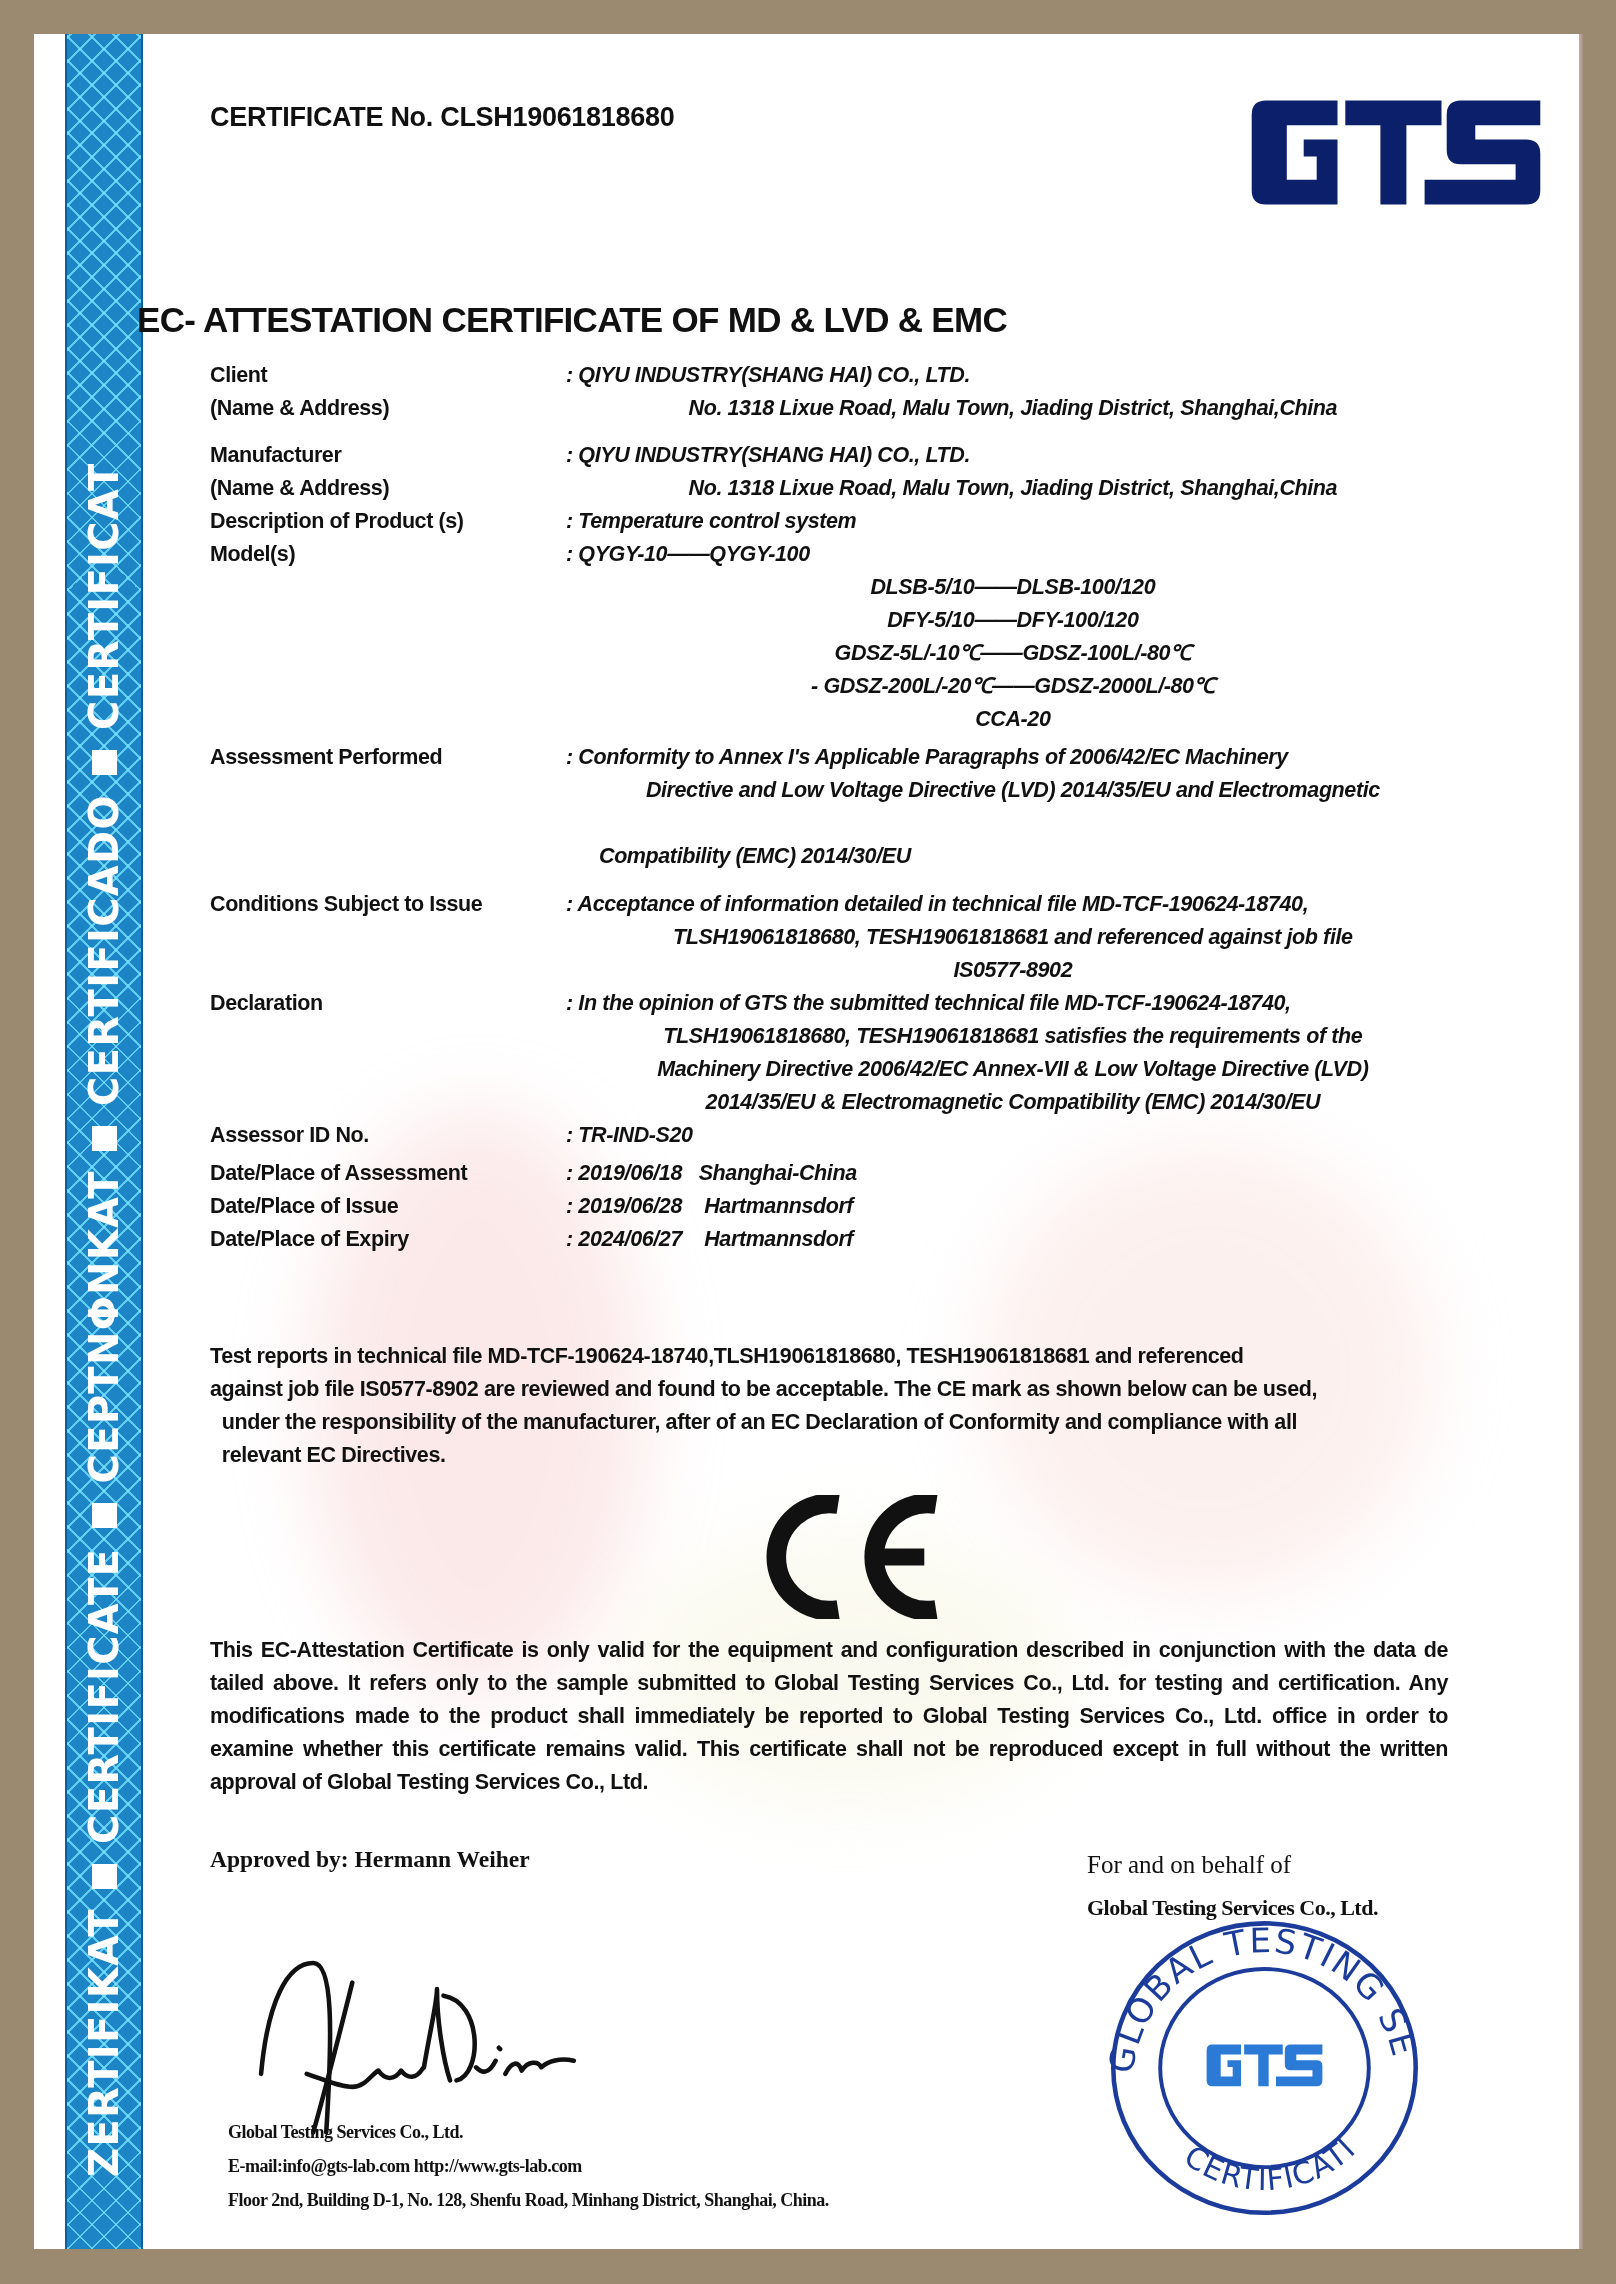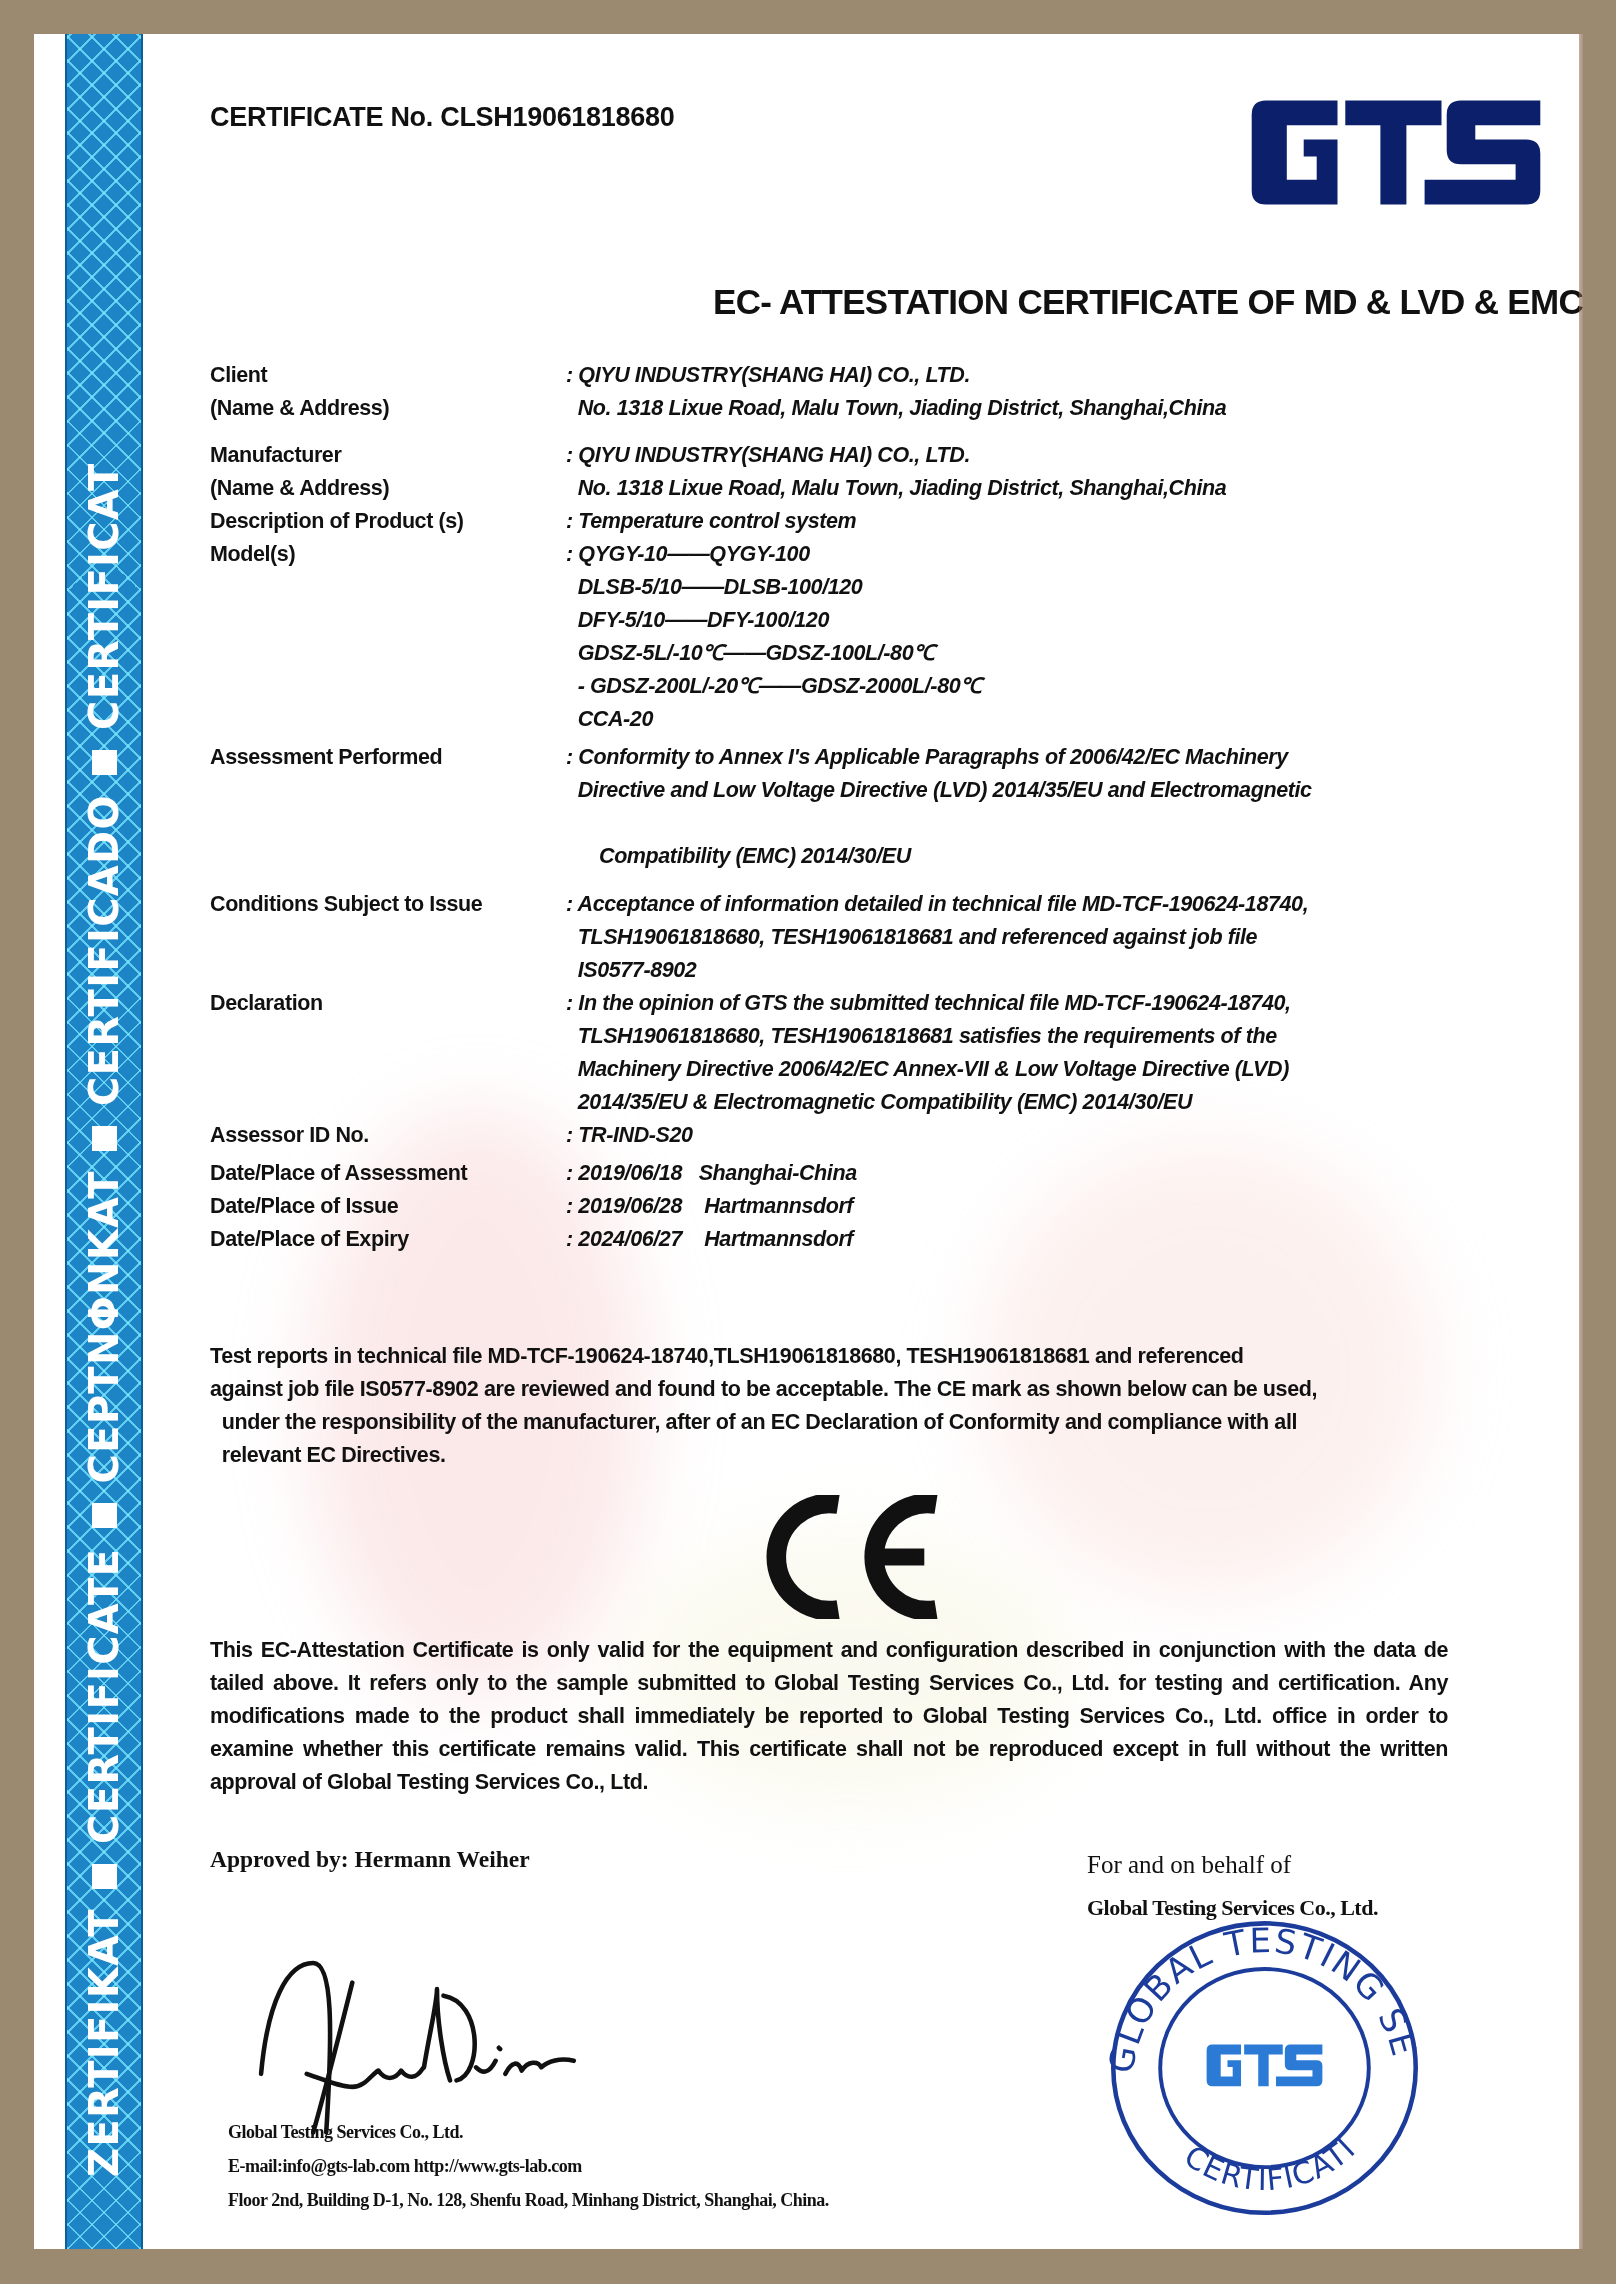--- a/index.html
+++ b/index.html
@@ -66,32 +66,32 @@
 
   .cert-no {
     position: absolute; left: 145px; top: 68px;
     font-size: 27px; font-weight: bold; letter-spacing: -0.3px;
   }
   .logo {
     position: absolute; left: 1181px; top: 60px;
     width: 300px; height: 117px;
   }
   .title {
-    position: absolute; left: 0; right: 0; top: 248px;
-    text-align: right;
+    position: absolute; left: 0; right: 0; top: 266px;
+    text-align: left;
     padding-left: 72px;
     font-size: 35px; font-weight: bold; letter-spacing: -0.7px;
   }
 
   .fields { position: absolute; left: 145px; top: 325px; width: 1238px; }
   .row { display: flex; font-size: 21.5px; line-height: 33px; font-weight: bold; letter-spacing: -0.4px; }
   .lbl { width: 356px; flex: none; }
   .val { flex: 1; font-style: italic; }
   .val .line { display: block; }
-  .val .indent { padding-left: 11.7px; }
+  .val .indent { padding-left: 11.7px; text-align: center; }
   .gap-s { height: 5.2px; }
   .gap-m { height: 14.3px; }
 
   .para {
     position: absolute; left: 145px; width: 1238px;
     font-size: 21.5px; line-height: 33px; font-weight: bold; letter-spacing: -0.4px;
   }
   .para1 { top: 1306px; }
   .para1 .l3, .para1 .l4 { padding-left: 11.7px; }
   .para2 { top: 1600px; text-align: justify; text-align-last: left; }

